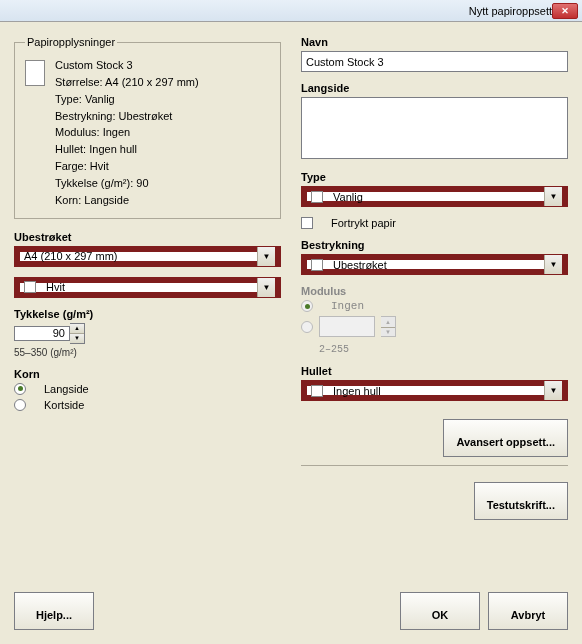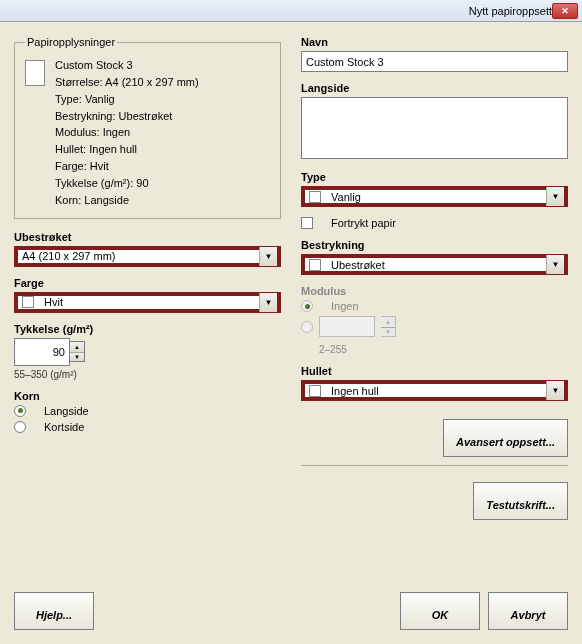--- a/index.html
+++ b/index.html
@@ -51,21 +51,21 @@
     border: 1px solid #888;
     margin-top: 2px;
   }
   .paperinfo-lines { display: flex; flex-direction: column; gap: 2px; line-height: 1.35; }
 
   .field { margin-bottom: 10px; }
   .field-label { font-weight: bold; display: block; margin-bottom: 3px; }
 
   .combo {
     display: flex;
-    border: 4px solid #7f1d1d;
+    border: 6px solid #7f1d1d;
     background: #fff;
     height: 21px;
     align-items: center;
   }
   .combo-swatch {
     width: 12px; height: 12px;
     border: 1px solid #888;
     background: #fff;
     margin: 0 6px 0 4px;
   }
@@ -95,21 +95,21 @@
     border: 1px solid #7b7d84;
     background: #fff;
     padding: 2px 4px;
     font-size: 11px;
     font-family: inherit;
     resize: none;
   }
 
   .spinner-wrap { display: flex; align-items: center; }
   .spinner {
-    width: 56px; height: 28px;
+    width: 56px; height: 15px;
     border: 1px solid #7b7d84;
     background: #fff;
     text-align: right;
     padding: 2px 4px;
     font-size: 11px;
     font-family: inherit;
   }
   .spin-btns {
     display: flex; flex-direction: column;
     height: 21px;
@@ -136,21 +136,21 @@
   }
   .radio.checked::after {
     content: ""; width: 5px; height: 5px; border-radius: 50%; background: #4a7a2a;
   }
   .radio.disabled { border-color: #bbb; background: #f0f0f0; cursor: default; }
   .checkbox {
     width: 12px; height: 12px;
     border: 1px solid #7b7d84; background: #fff;
     cursor: pointer;
   }
-  .disabled-label { color: #888; }
+  .disabled-label { color: #888; font-family: Liberation Mono, monospace; }
   .disabled-label-strong { color: #888; font-weight: bold; }
 
   .modulus-row { display: flex; align-items: center; gap: 6px; margin-left: 0; }
   .modulus-input {
     width: 56px; height: 21px;
     border: 1px solid #bbb;
     background: #f0f0f0;
     text-align: right;
     padding: 2px 4px;
     font-size: 11px;
@@ -162,21 +162,20 @@
   .btn {
     min-width: 80px;
     height: 38px;
     padding: 16px 12px;
     background: linear-gradient(to bottom, #fdfdfb, #e7e5d8);
     border: 1px solid #7b7d84;
     font-size: 11px;
     font-family: inherit;
     cursor: pointer;
     font-weight: bold;
-    font-style: italic;
   }
   .btn-row { display: flex; justify-content: flex-end; gap: 8px; margin-top: 8px; }
   .btn-row.left-right { justify-content: space-between; }
 
   hr.sep { border: none; border-top: 1px solid #aca899; margin: 8px 0; }
 </style>
 </head>
 <body>
 
 <div class="titlebar">
@@ -211,21 +210,20 @@
 
       <div class="field">
         <label class="field-label">Ubestrøket</label>
         <div class="combo">
           <span class="combo-text noswatch">A4 (210 x 297 mm)</span>
           <div class="combo-arrow">▼</div>
         </div>
       </div>
 
       <div class="field">
-        <label class="field-label">Farge</label>
         <div class="combo">
           <div class="combo-swatch"></div>
           <span class="combo-text">Hvit</span>
           <div class="combo-arrow">▼</div>
         </div>
       </div>
 
       <div class="field">
         <label class="field-label">Tykkelse (g/m²)</label>
         <div class="spinner-wrap">

